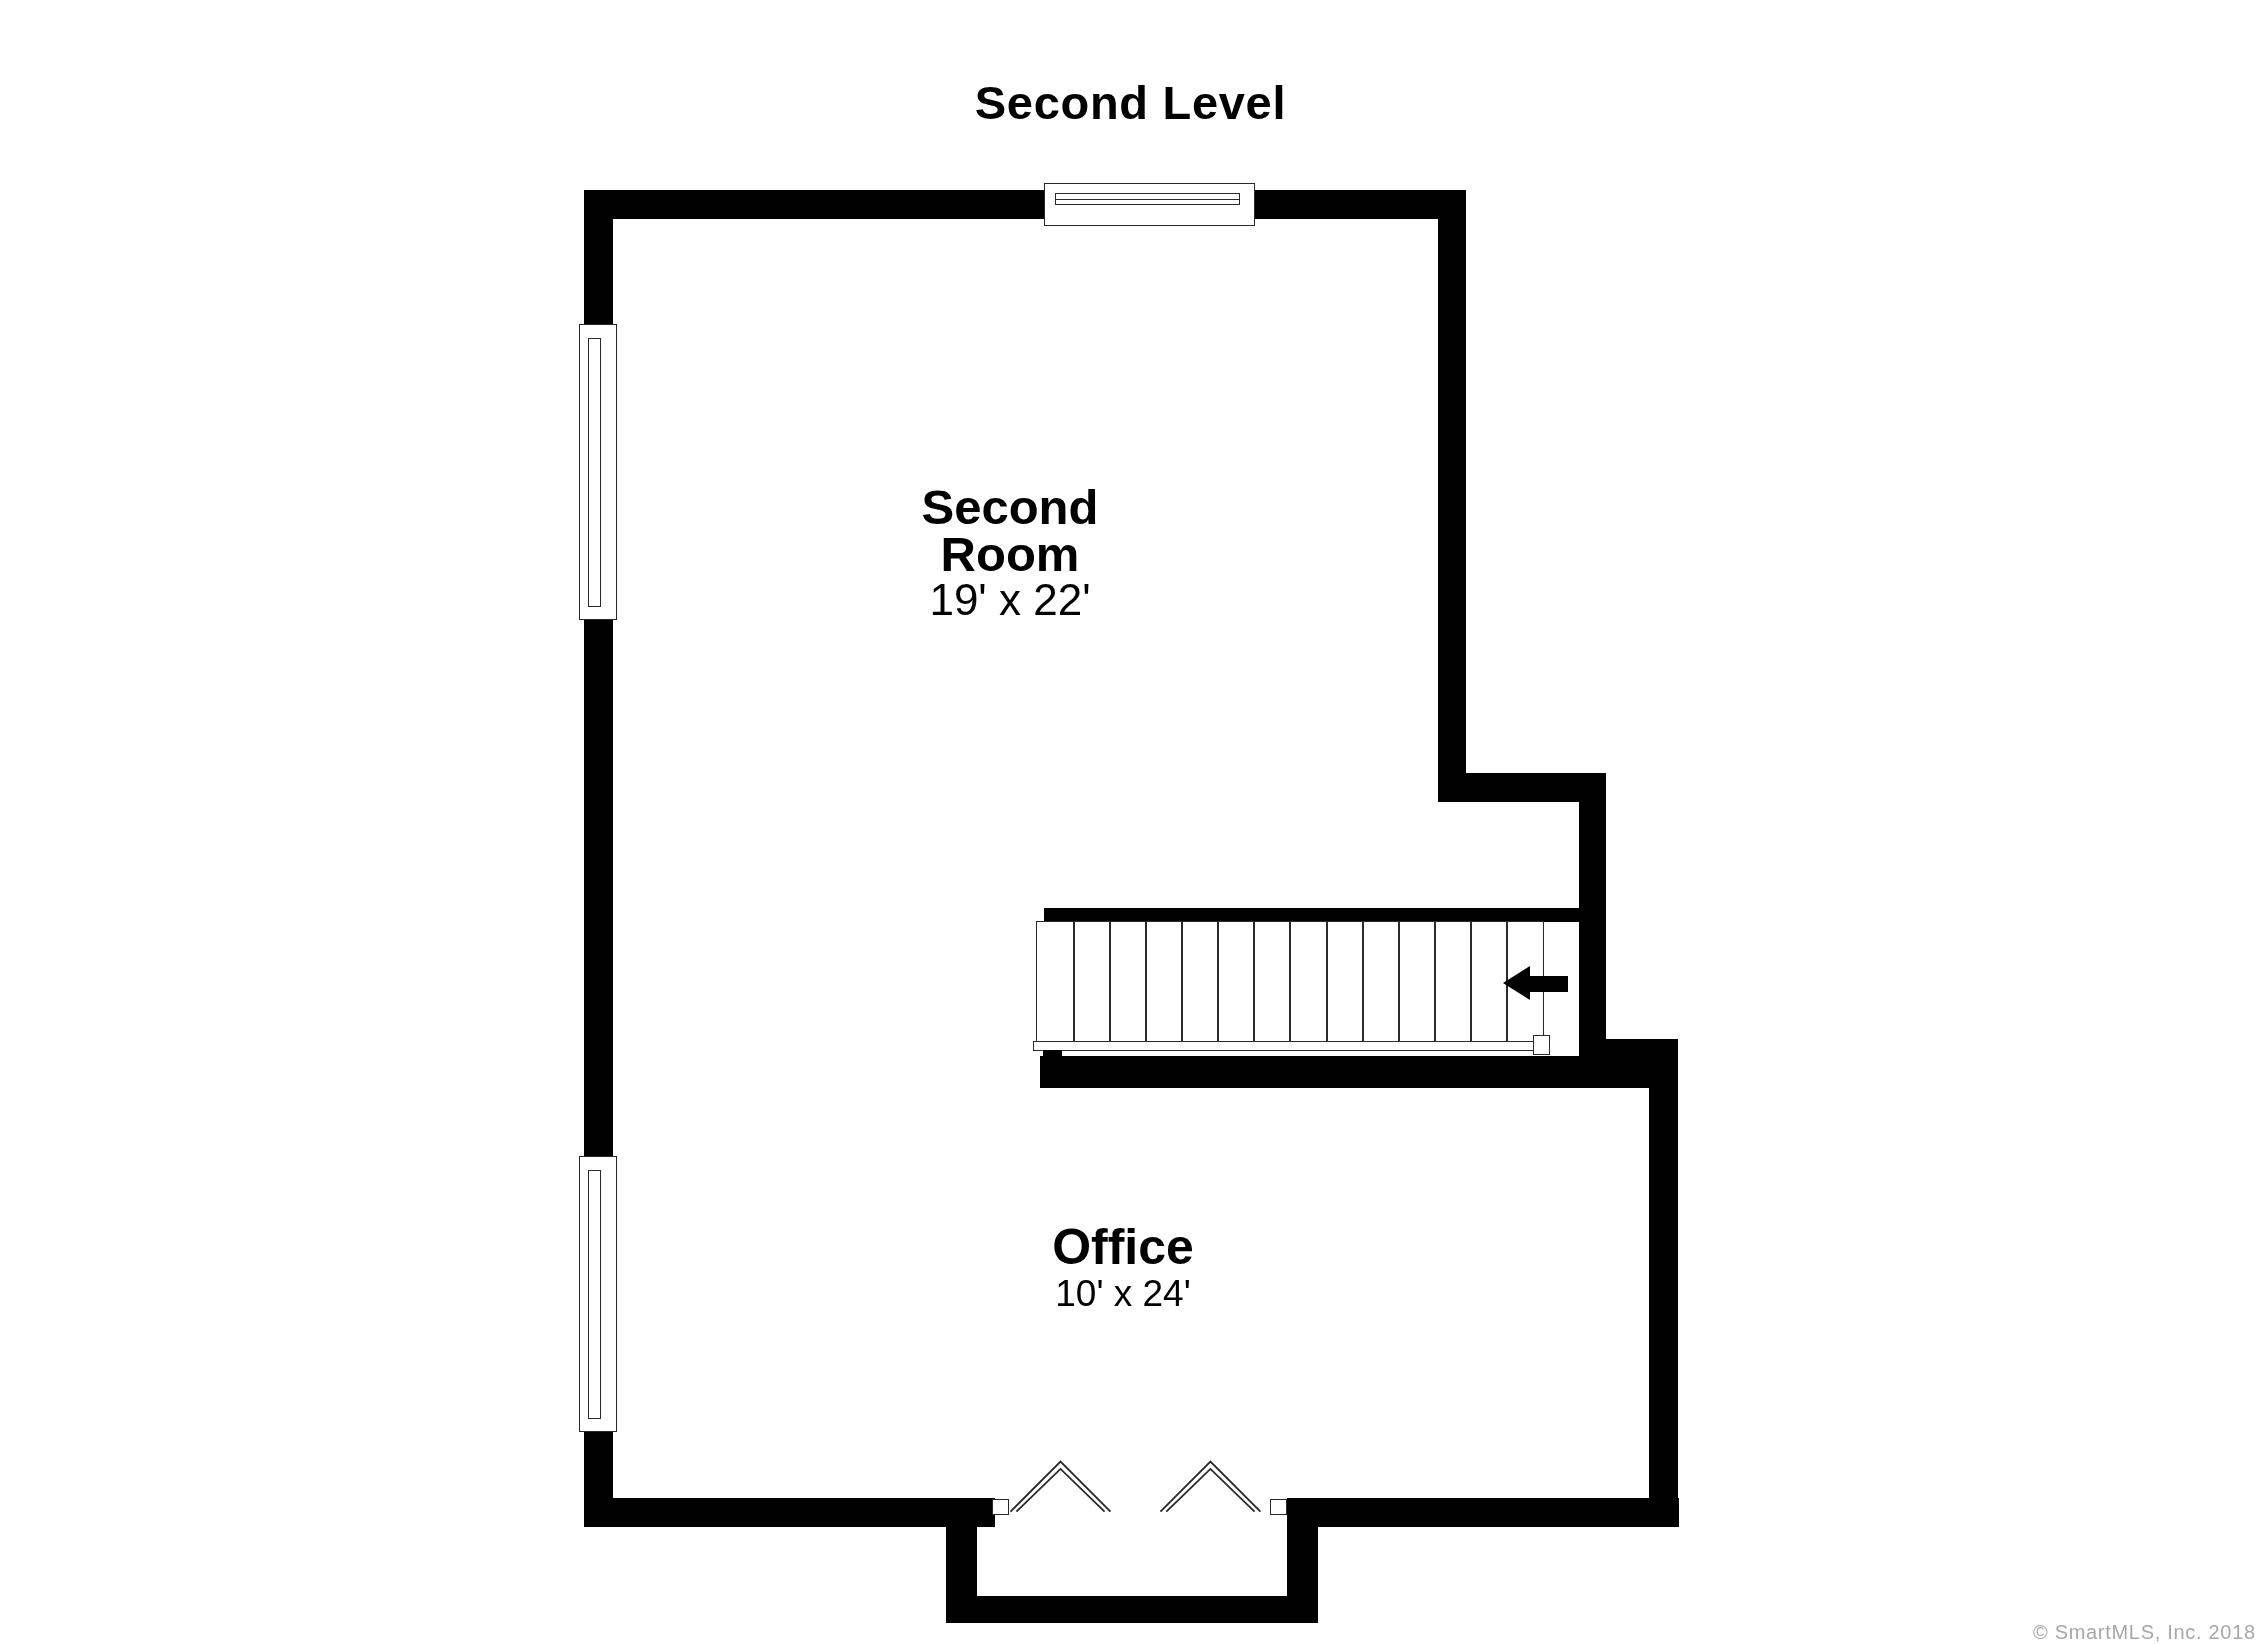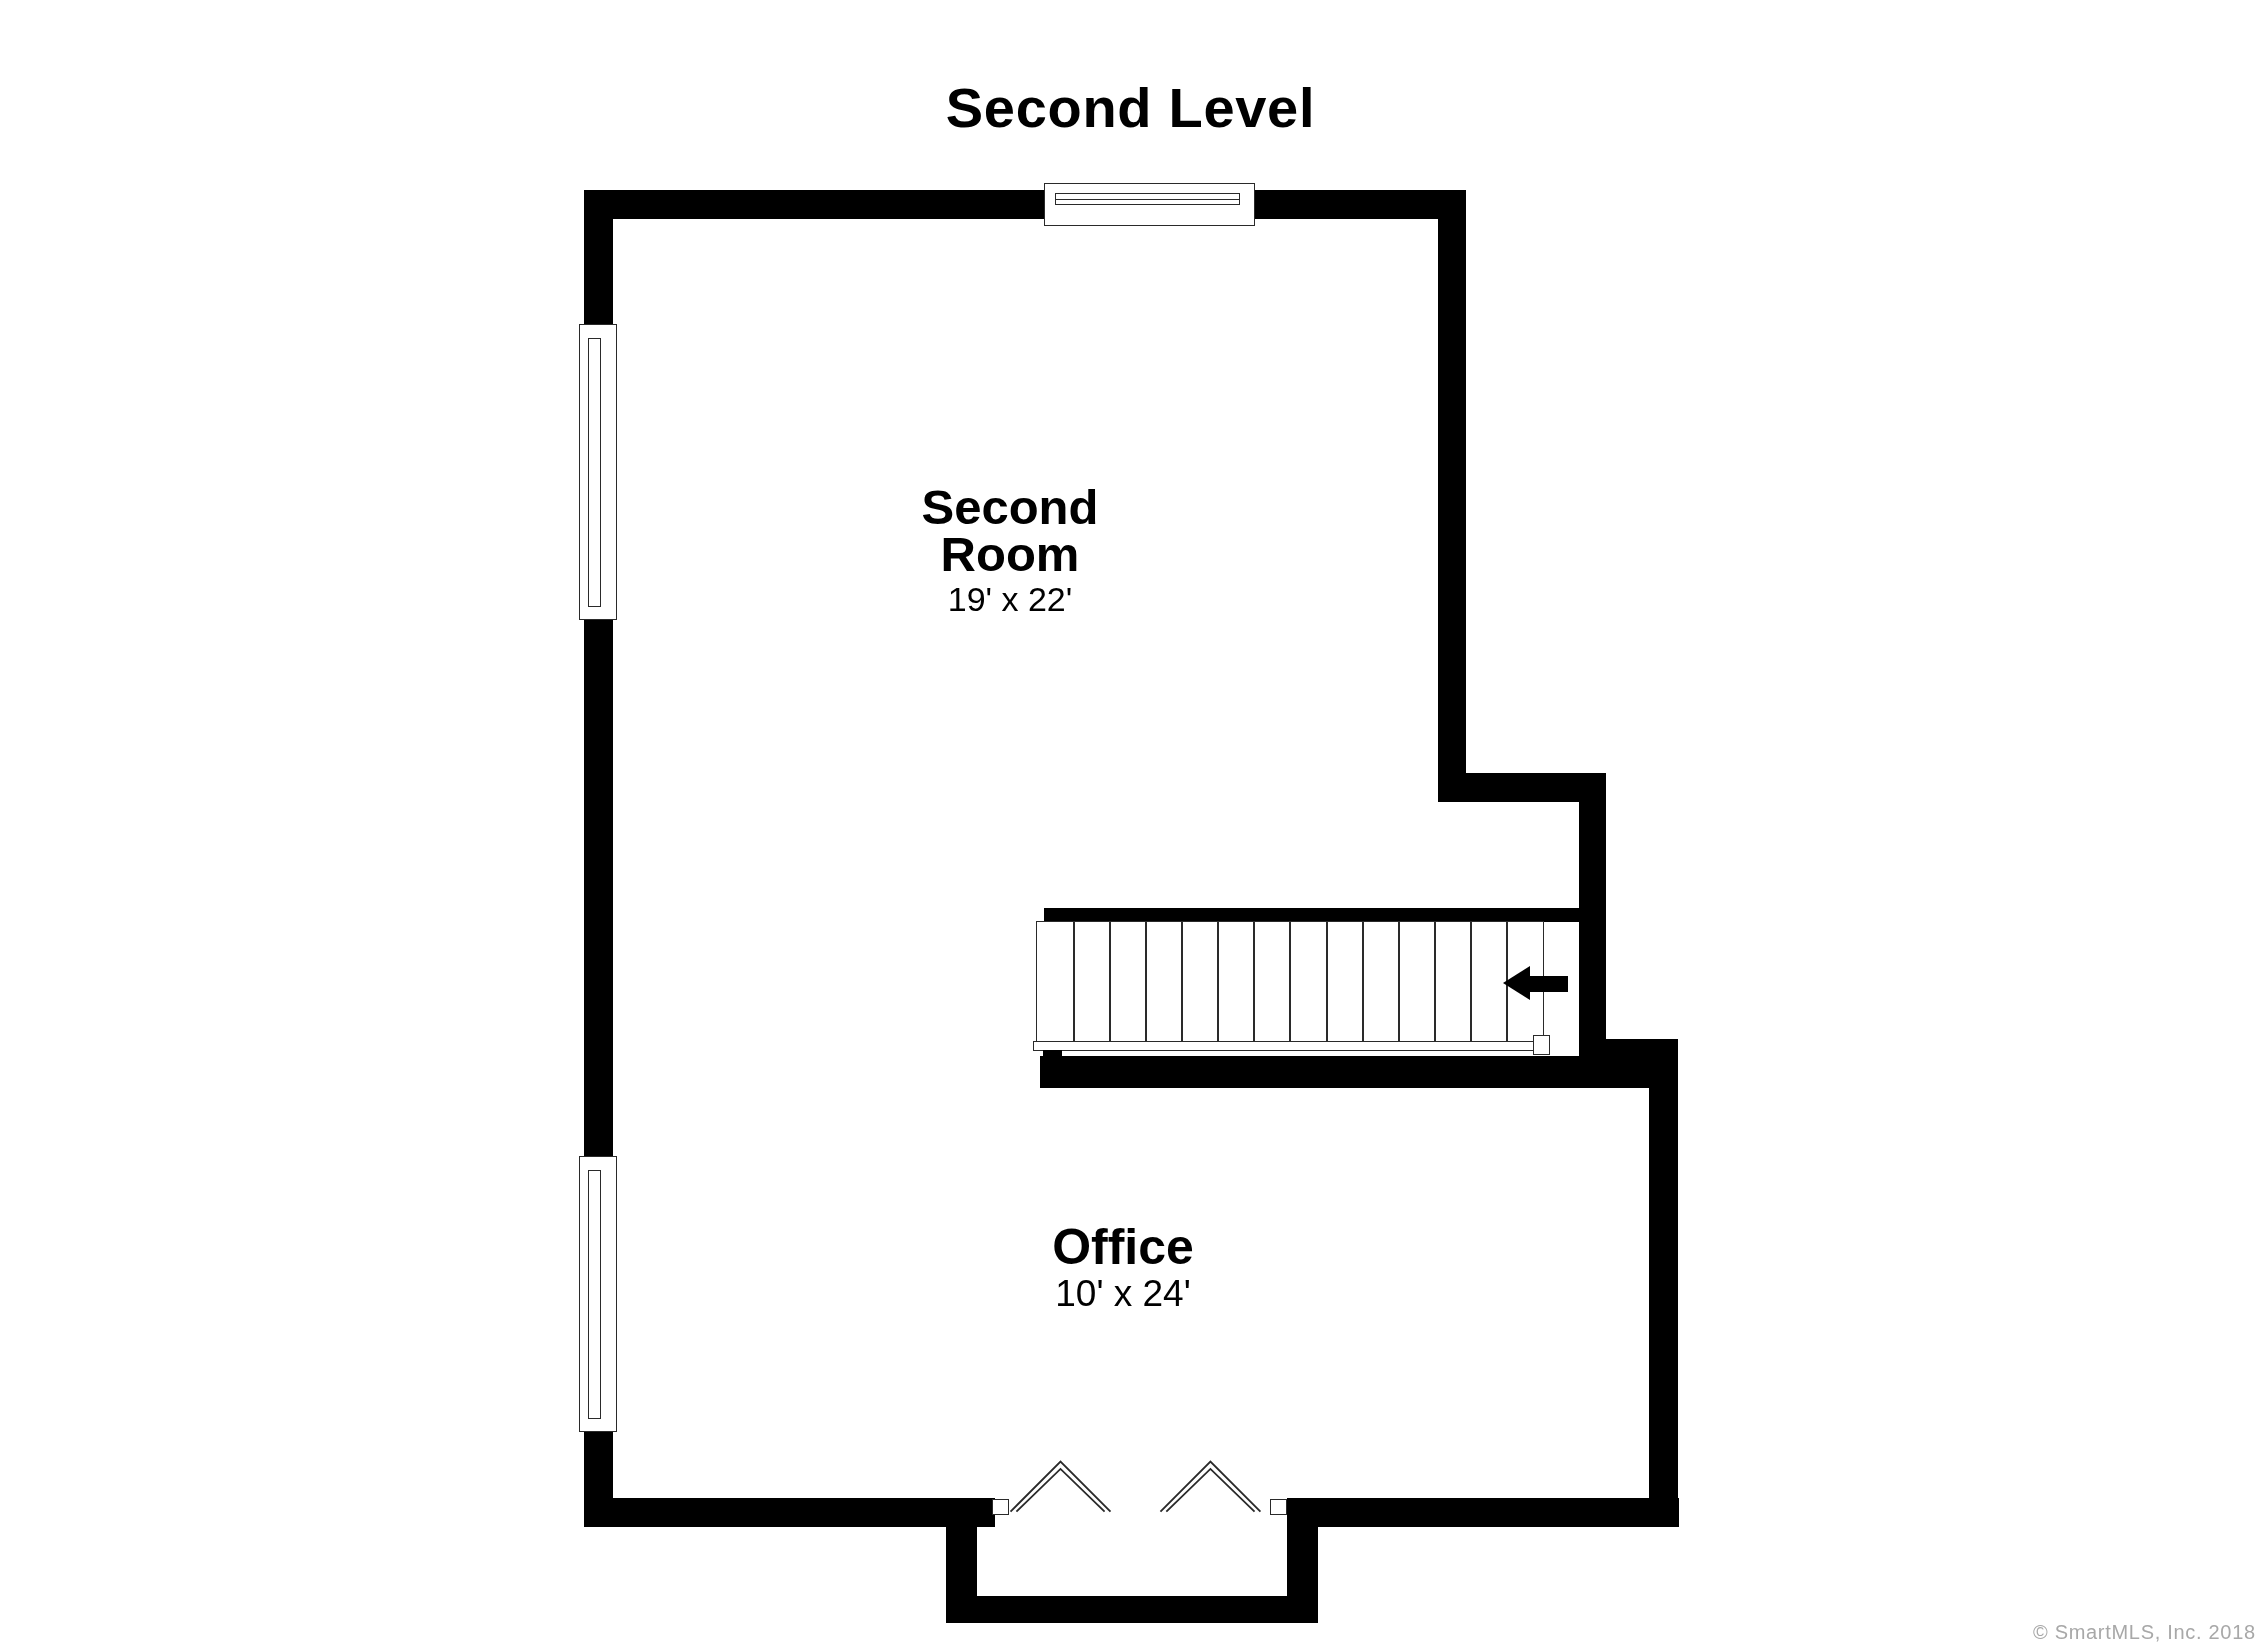--- a/index.html
+++ b/index.html
@@ -14,26 +14,26 @@
     width:2261px;height:1644px;
     background:var(--bg);
     font-family:"Liberation Sans", sans-serif;
     overflow:hidden;
   }
   .wall{position:absolute;background:var(--wall);z-index:1;}
 
   
   .title{
     position:absolute;top:75px;left:0;width:100%;
-    text-align:center;font-size:56px;font-weight:bold;color:#000;
+    text-align:center;font-size:47px;font-weight:bold;color:#000;
     letter-spacing:0.7px;z-index:4;
   }
   .room-label{position:absolute;text-align:center;color:#000;z-index:4;}
   .room-label .name{font-size:49px;font-weight:bold;line-height:47px;}
-  .room-label .dims{font-size:34px;font-weight:normal;line-height:43px;}
+  .room-label .dims{font-size:44px;font-weight:normal;line-height:43px;}
   .office-label .name{font-size:50px;line-height:49px;}
   .office-label .dims{font-size:37px;}
   .closet-room{
     position:absolute;left:977px;top:1513px;width:310px;height:83px;
     background:var(--bg);z-index:2;
     display:flex;align-items:center;justify-content:center;
     font-size:47px;font-weight:bold;color:#000;
   }
   .watermark{
     position:absolute;top:1621px;right:5.2px;

